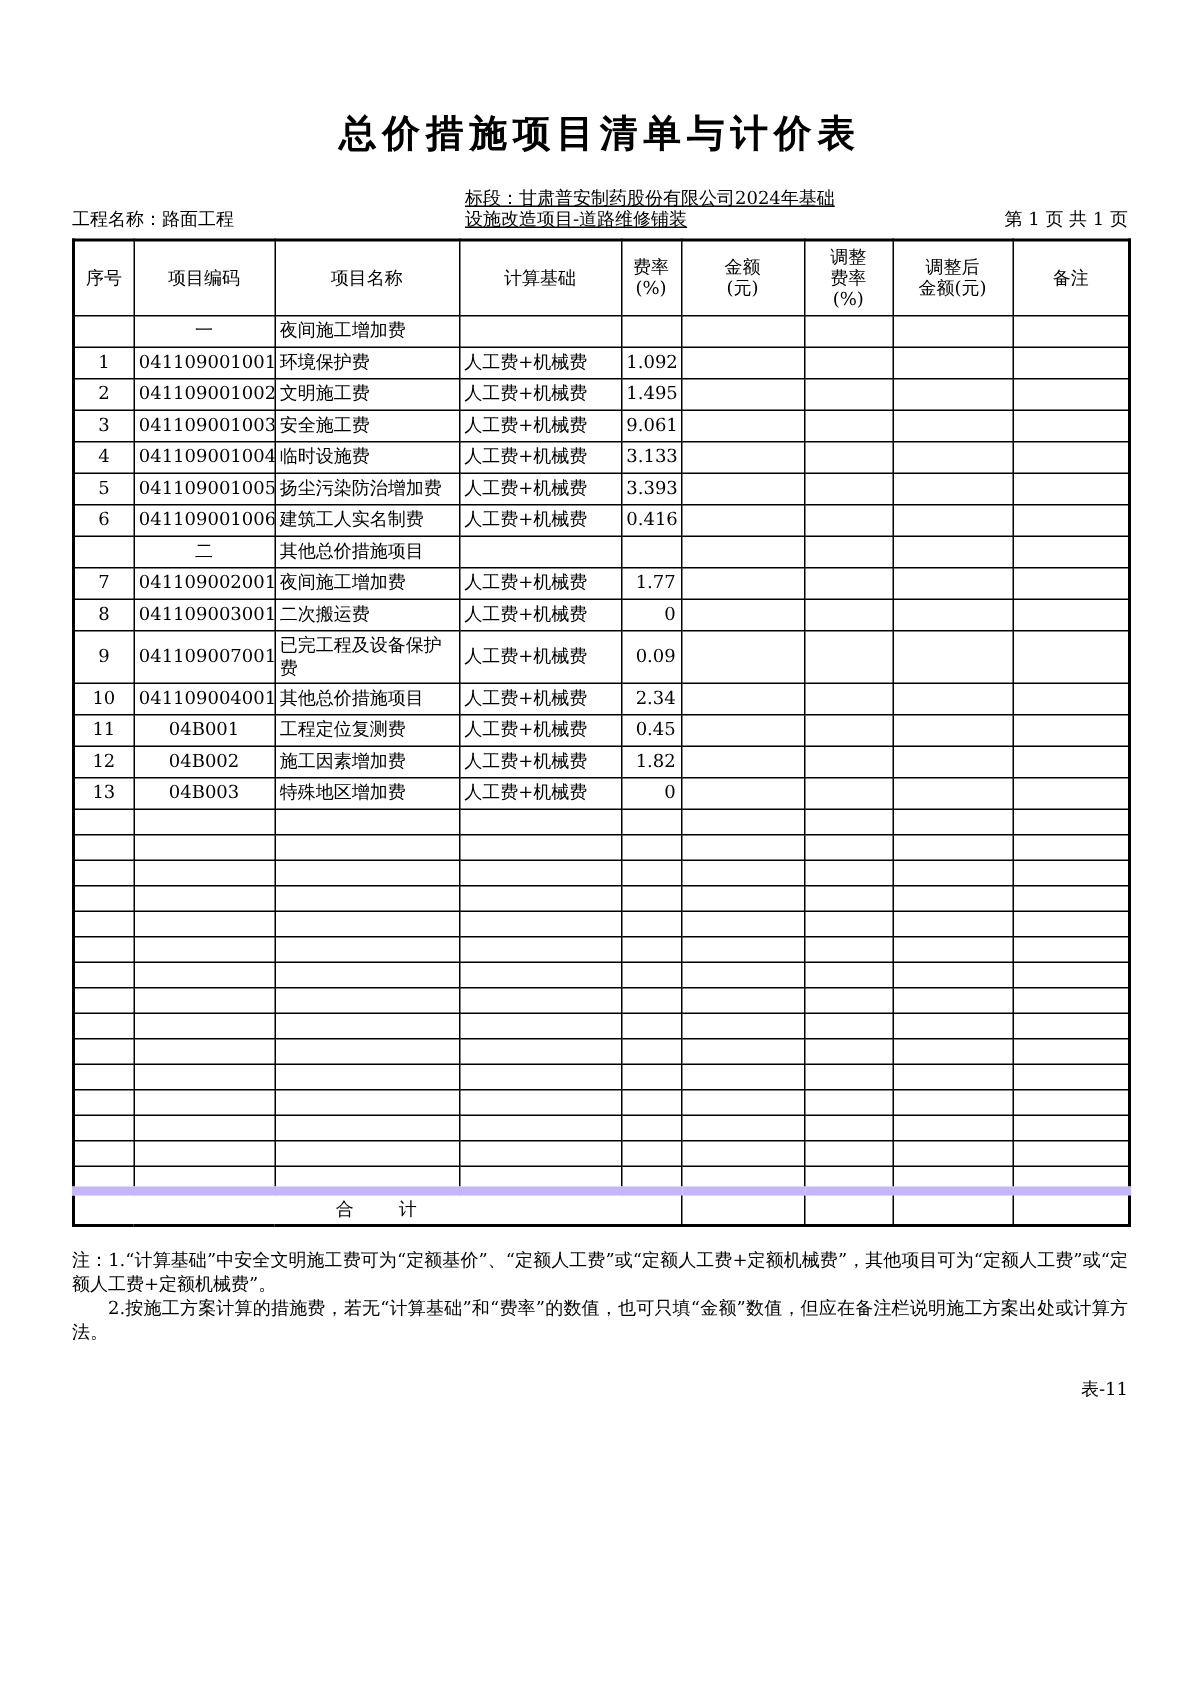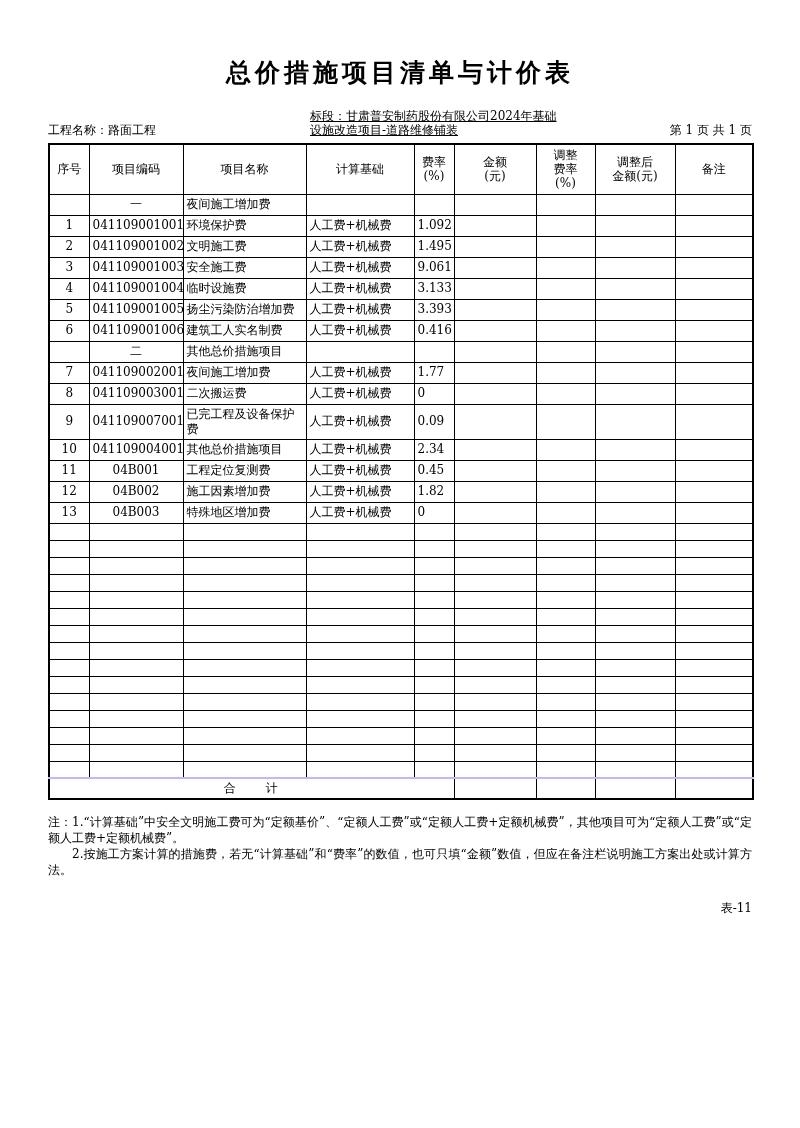--- a/index.html
+++ b/index.html
@@ -5,21 +5,21 @@
   html,body{margin:0;padding:0;background:#fff;color:#000;}
   body{
     width:800px;height:1128px;
     font-family:"DejaVu Serif","Liberation Serif",serif;
     font-size:12px;
     position:relative;
     box-sizing:border-box;
   }
   .page{padding:0 48px;box-sizing:border-box;}
   .doc-title{
-    margin-top:56px;
+    margin-top:72px;
     text-align:center;
     font-size:25px;
     letter-spacing:4px;
     font-weight:600;
     white-space:nowrap;
   }
   .info-bar{
     display:flex;
     align-items:flex-end;
     margin-top:20px;
@@ -48,25 +48,25 @@
     white-space:pre-line;
     line-height:14px;
     height:50px;
     vertical-align:middle;
   }
   tr.row-section td{height:21px;}
   tr.row-item td{height:21px;}
   tr.row-empty td{height:17px;}
   tr.row-total td{
     height:18px;
-    border-top:2px solid #c4b5fd;
+    border-top:6px solid #c4b5fd;
   }
   td.c{text-align:center;}
   td.l{text-align:left;}
-  td.r{padding-right:2px;}
+  td.r{text-align:right;padding-right:2px;}
   td.total-cell{text-align:center;letter-spacing:2px;}
   .sign-row{
     position:relative;
     margin-top:17px;
     height:16px;
     line-height:16px;
   }
   .sign-reviewer{position:absolute;left:402px;top:0;}
   .notes{
     margin-top:14px;

